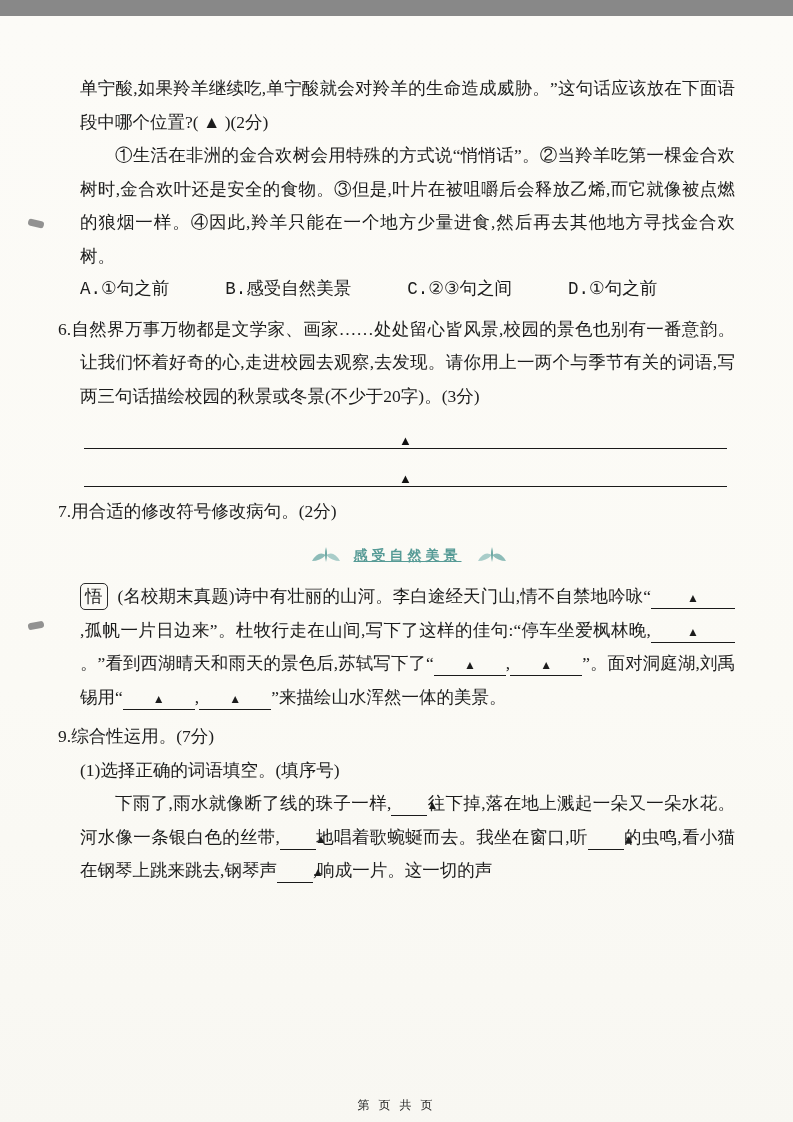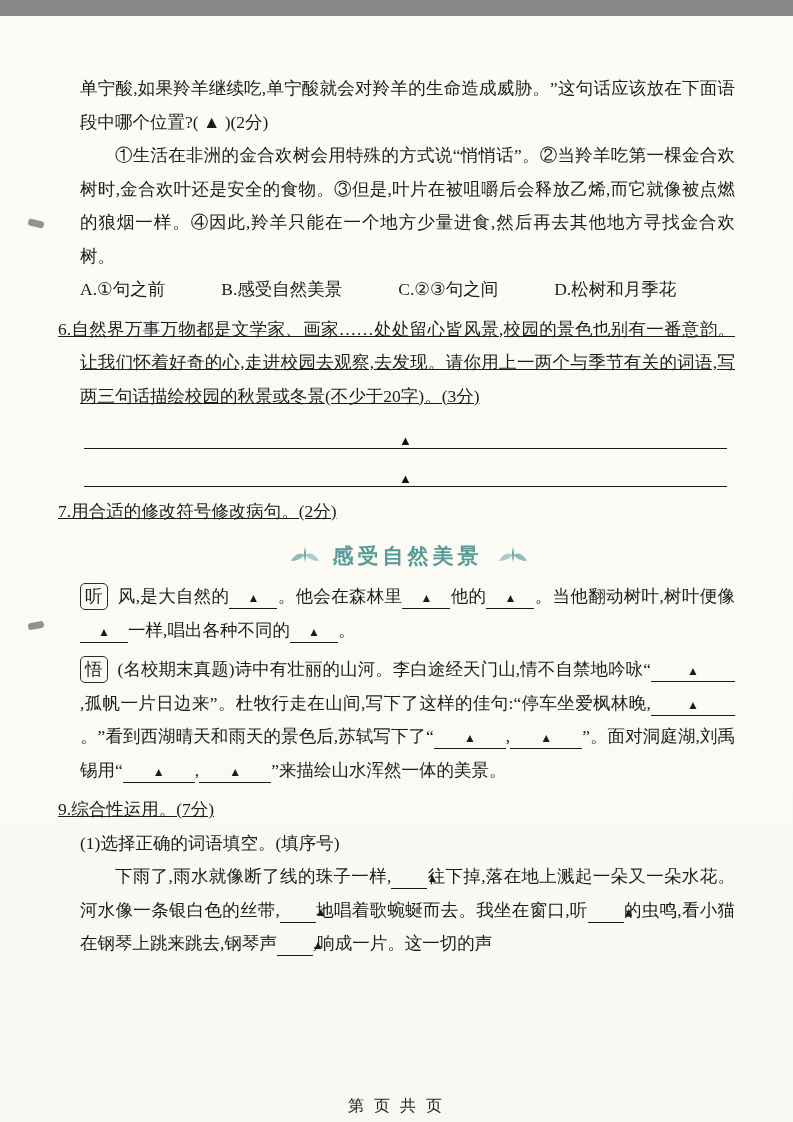--- a/index.html
+++ b/index.html
@@ -12,24 +12,24 @@
     margin:16px auto;
     background:linear-gradient(180deg,#fcfbf7 0%, #fbfaf5 60%, #f8f7f2 100%);
     color:#1c1c1c;
     padding:56px 58px 0 58px;
     overflow:hidden;
     font-size:17.5px;
     line-height:33.5px;
   }
   .content{ padding-left:22px; }
   p.line{ text-align:justify; }
-  .hang{ text-indent:-22px;text-decoration:underline; }
+  .hang{ text-indent:-22px; }
   .indent2{ text-indent:2em; }
 
-  .options-row{ display:flex; flex-wrap:nowrap; }
+  .options-row{ display:flex; flex-wrap:nowrap;font-family:Liberation Mono, monospace; }
   .options-row .opt{ margin-right:56px; white-space:nowrap; }
   .options-row.q9{ margin-left:40px; }
   .options-row.q9 .opt{ margin-right:48px; }
 
   .answer-line{
     height:36px; margin:0 8px 2px 4px;
     border-bottom:1.5px solid #1a1a1a;
     display:flex; align-items:flex-end; justify-content:center;
   }
   .answer-line .tri{ font-size:13px; line-height:15px; color:#111; }
@@ -53,30 +53,31 @@
     text-indent:0;
   }
 
   .banner{
     display:flex; align-items:center; justify-content:center;
     gap:12px; margin:10px 0 8px 0;
   }
   .banner-title{
     color:#579b96;
     font-weight:bold;
-    font-size:21px;
+    font-size:14px;
     letter-spacing:4px;
     font-family:"Liberation Sans","DejaVu Sans",sans-serif;
+    text-decoration:underline;
   }
   .ornament{ display:inline-flex; }
 
   .footer{
     position:absolute; bottom:16px; left:0; right:0;
     text-align:center;
-    font-size:16px;
+    font-size:12px;
     letter-spacing:3px;
     white-space:pre;
     color:#222;
   }
 
   .binding-mark{
     position:absolute; left:28px;
     width:16px; height:7px;
     background:#6f6f6f;
     border-radius:3px;
@@ -97,21 +98,21 @@
 
   <div class="content">
 
     <section>
       <p class="line">单宁酸,如果羚羊继续吃,单宁酸就会对羚羊的生命造成威胁。”这句话应该放在下面语段中哪个位置?( ▲ )(2分)</p>
       <p class="line indent2">①生活在非洲的金合欢树会用特殊的方式说“悄悄话”。②当羚羊吃第一棵金合欢树时,金合欢叶还是安全的食物。③但是,叶片在被咀嚼后会释放乙烯,而它就像被点燃的狼烟一样。④因此,羚羊只能在一个地方少量进食,然后再去其他地方寻找金合欢树。</p>
       <div class="options-row">
         <span class="opt">A.①句之前</span>
         <span class="opt">B.感受自然美景</span>
         <span class="opt">C.②③句之间</span>
-        <span class="opt">D.松树和月季花</span>
+        <span class="opt">D.①句之前</span>
       </div>
     </section>
 
     <section class="mt6">
       <p class="line hang">6.自然界万事万物都是文学家、画家……处处留心皆风景,校园的景色也别有一番意韵。让我们怀着好奇的心,走进校园去观察,去发现。请你用上一两个与季节有关的词语,写两三句话描绘校园的秋景或冬景(不少于20字)。(3分)</p>
       <div class="answer-line">
         <span class="tri">▲</span>
       </div>
       <div class="answer-line">
         <span class="tri">▲</span>
@@ -134,21 +135,20 @@
       <span class="ornament">
         <svg width="34" height="20" viewBox="0 0 34 20">
           <path d="M4 16 Q10 5 18 10 Q12 16 4 16 Z" fill="#a9cdc9"></path>
           <path d="M32 16 Q26 5 18 10 Q24 16 32 16 Z" fill="#8dbcb8"></path>
           <path d="M18 2 Q20 9 18 17 Q16 9 18 2 Z" fill="#6aa7a2"></path>
         </svg>
       </span>
     </div>
 
     <section>
-      <p class="line mt6"><span class="charbox">听</span>风,是大自然的<span class="blank" style="width: 4em;">▲</span>。他会在森林里<span class="blank" style="width: 4em;">▲</span>他的<span class="blank" style="width: 4em;">▲</span>。当他翻动树叶,树叶便像<span class="blank" style="width: 4em;">▲</span>一样,唱出各种不同的<span class="blank" style="width: 4em;">▲</span>。</p>
       <p class="line mt6"><span class="charbox">悟</span>(名校期末真题)诗中有壮丽的山河。李白途经天门山,情不自禁地吟咏“<span class="blank" style="width: 7em;">▲</span>,孤帆一片日边来”。杜牧行走在山间,写下了这样的佳句:“停车坐爱枫林晚,<span class="blank" style="width: 7em;">▲</span>。”看到西湖晴天和雨天的景色后,苏轼写下了“<span class="blank" style="width: 6em;">▲</span>,<span class="blank" style="width: 6em;">▲</span>”。面对洞庭湖,刘禹锡用“<span class="blank" style="width: 6em;">▲</span>,<span class="blank" style="width: 6em;">▲</span>”来描绘山水浑然一体的美景。</p>
     </section>
 
     <section class="mt6">
       <p class="line hang">9.综合性运用。(7分)</p>
       <p class="line">(1)选择正确的词语填空。(填序号)</p>
       <p class="line indent2">下雨了,雨水就像断了线的珠子一样,<span class="blank" style="width: 3em;">▲</span>往下掉,落在地上溅起一朵又一朵水花。河水像一条银白色的丝带,<span class="blank" style="width: 3em;">▲</span>地唱着歌蜿蜒而去。我坐在窗口,听<span class="blank" style="width: 3em;">▲</span>的虫鸣,看小猫在钢琴上跳来跳去,钢琴声<span class="blank" style="width: 3em;">▲</span>,响成一片。这一切的声</p>
     </section>
 
   </div>

